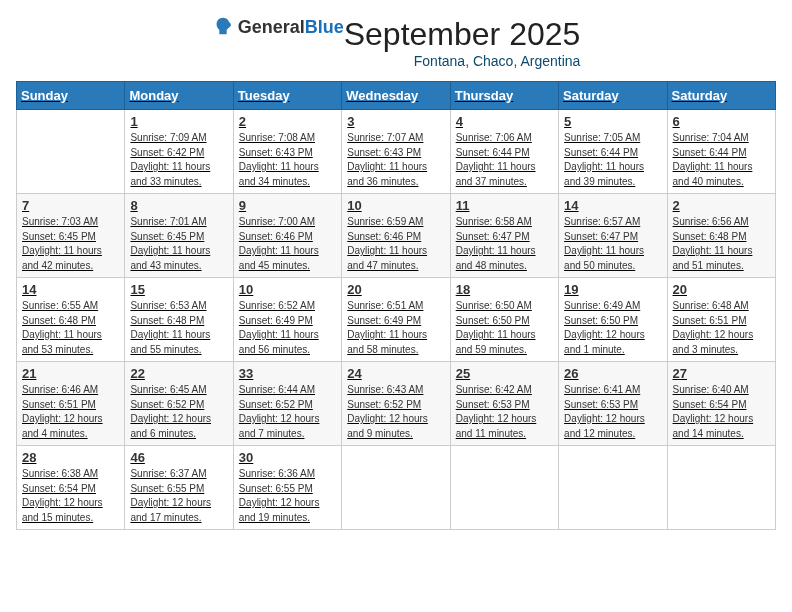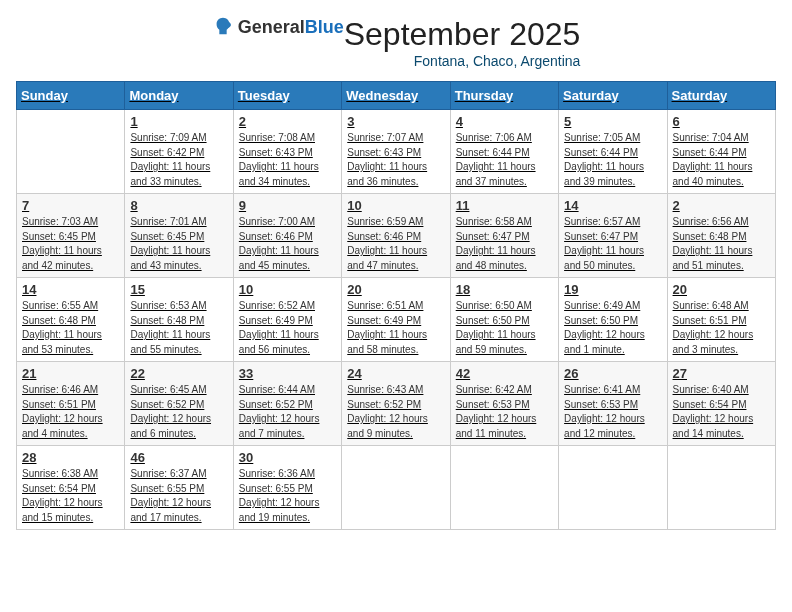--- a/index.html
+++ b/index.html
@@ -220,21 +220,21 @@
         </td>
         <td>
           <span class="day-number">33</span>
           <div class="day-info">Sunrise: 6:44 AM<br>Sunset: 6:52 PM<br>Daylight: 12 hours<br>and 7 minutes.</div>
         </td>
         <td>
           <span class="day-number">24</span>
           <div class="day-info">Sunrise: 6:43 AM<br>Sunset: 6:52 PM<br>Daylight: 12 hours<br>and 9 minutes.</div>
         </td>
         <td>
-          <span class="day-number">42</span>
+          <span class="day-number">25</span>
           <div class="day-info">Sunrise: 6:42 AM<br>Sunset: 6:53 PM<br>Daylight: 12 hours<br>and 11 minutes.</div>
         </td>
         <td>
           <span class="day-number">26</span>
           <div class="day-info">Sunrise: 6:41 AM<br>Sunset: 6:53 PM<br>Daylight: 12 hours<br>and 12 minutes.</div>
         </td>
         <td>
           <span class="day-number">27</span>
           <div class="day-info">Sunrise: 6:40 AM<br>Sunset: 6:54 PM<br>Daylight: 12 hours<br>and 14 minutes.</div>
         </td>

